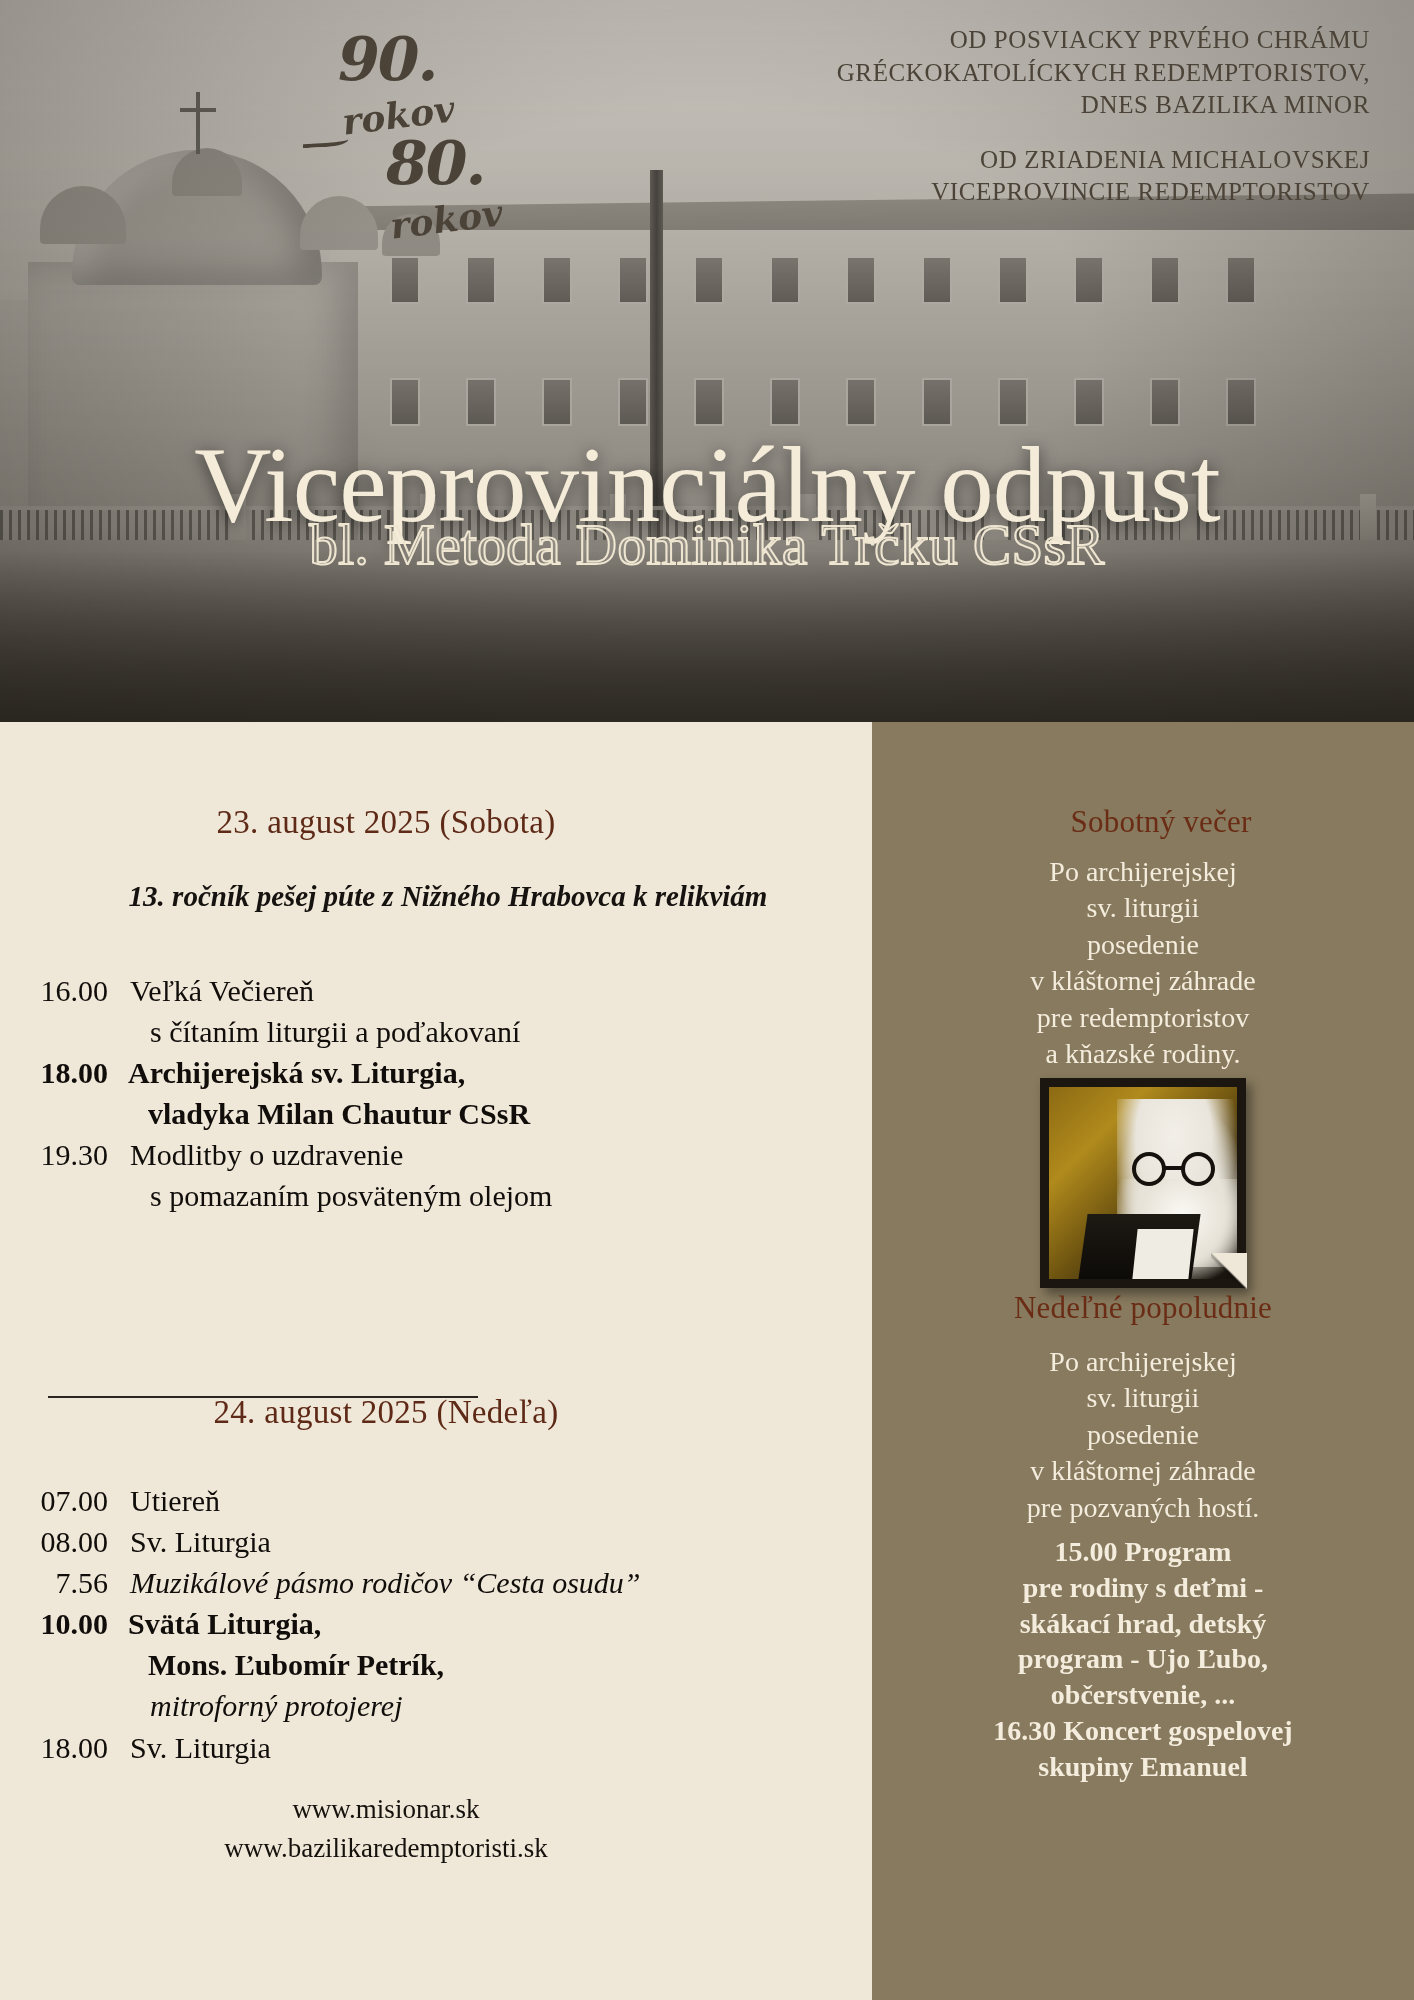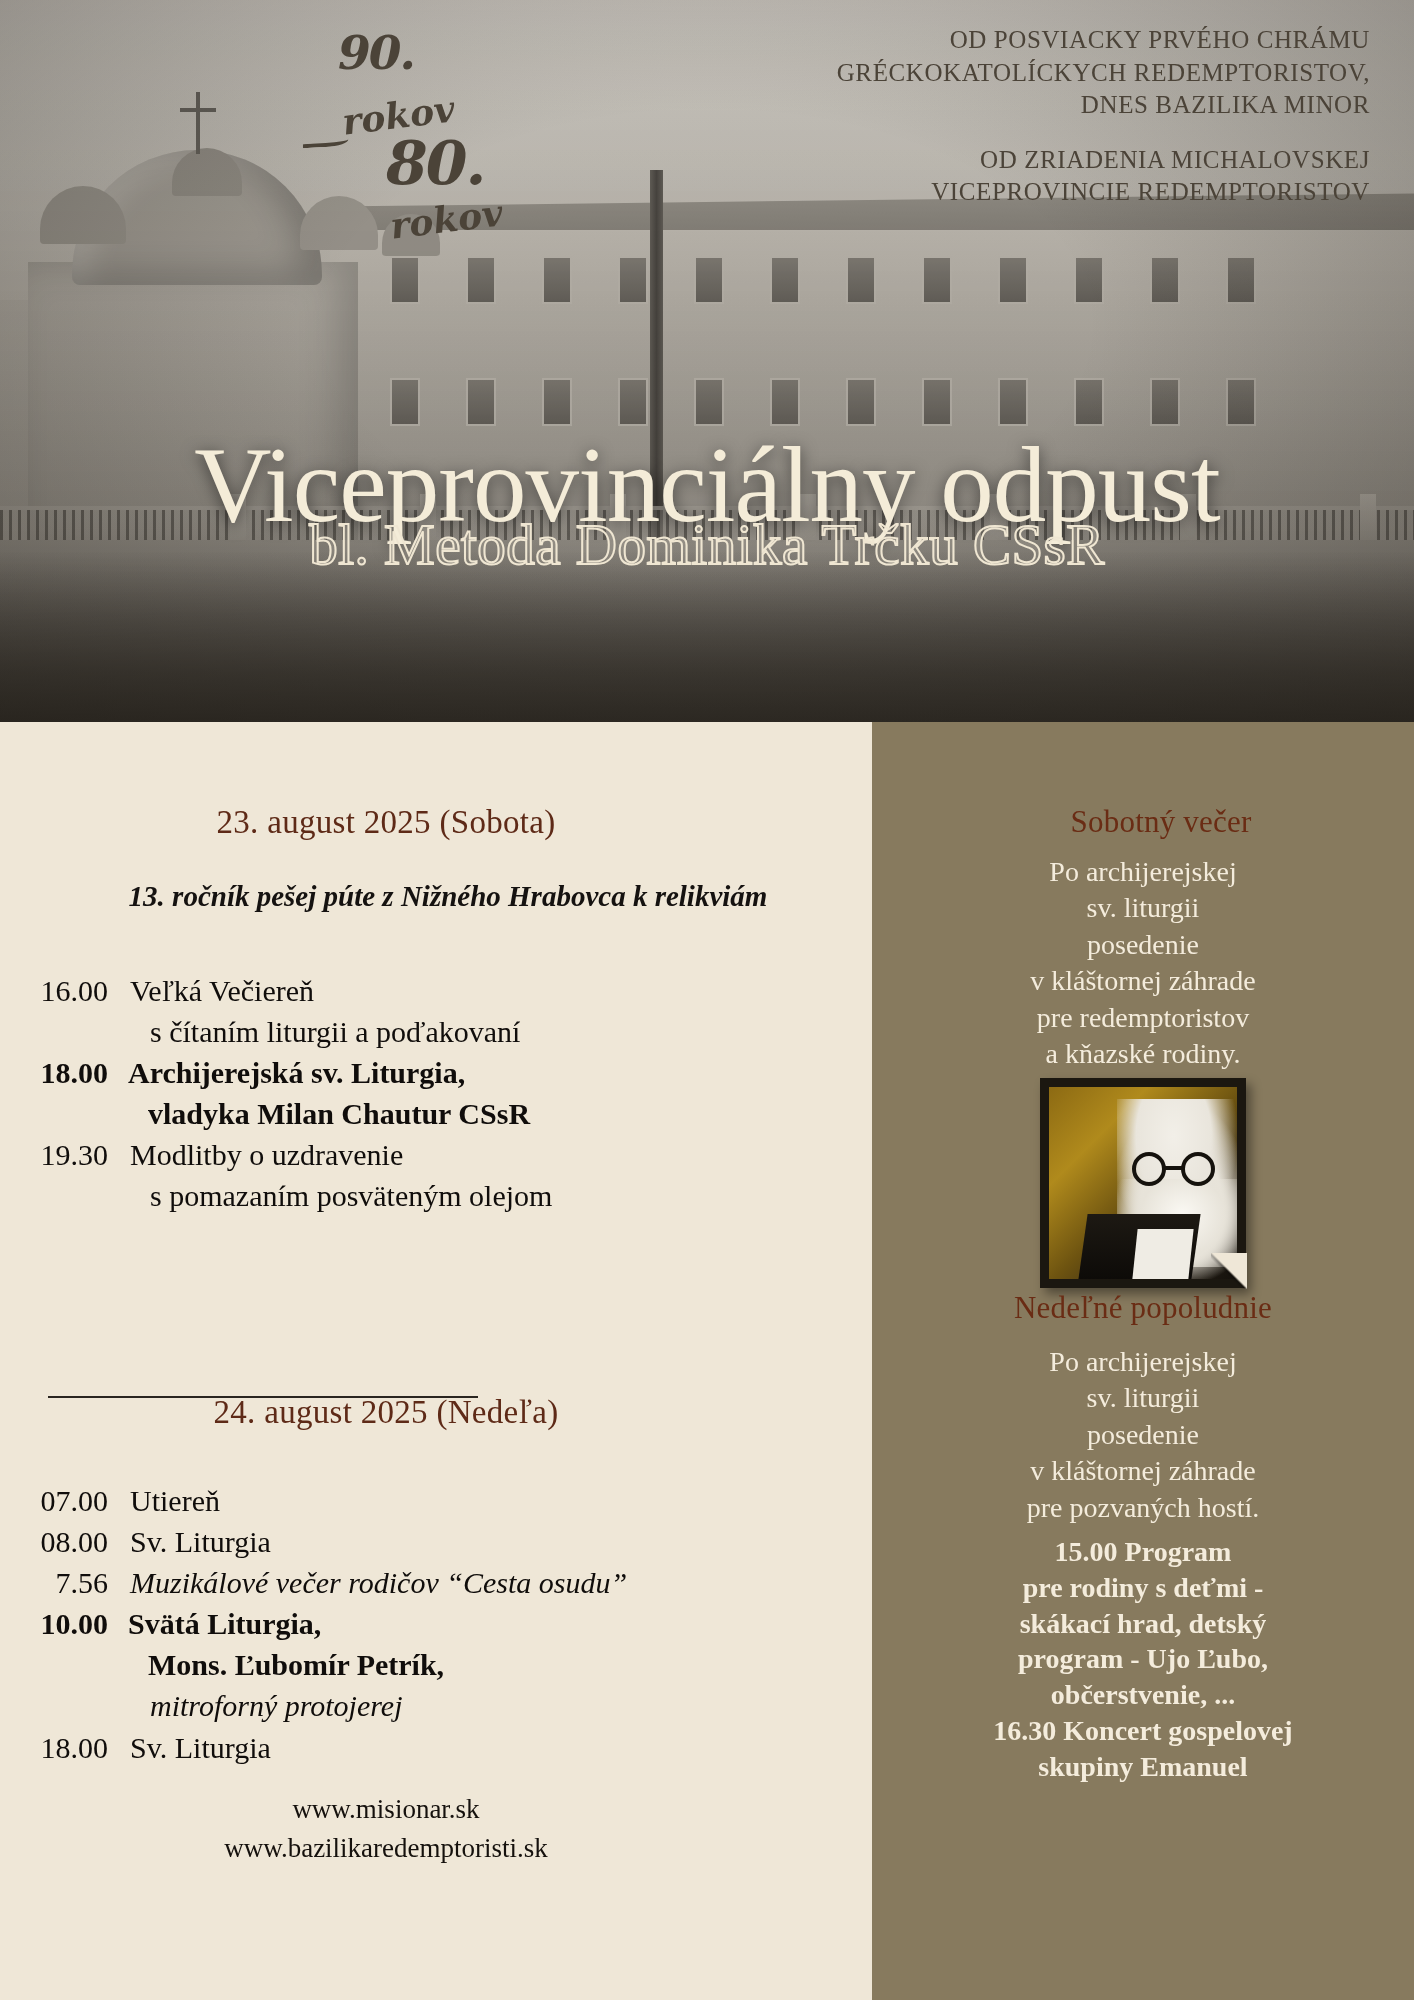--- a/index.html
+++ b/index.html
@@ -106,21 +106,21 @@
 
   
   .anniv { position:absolute; left:430px; top:24px; width:940px; z-index:6; }
   .num-block { position:relative; width:0; }
   .num {
     font-family:"DejaVu Serif", serif;
     font-style:italic; font-weight:700;
     color:#4b4338; line-height:.9;
     letter-spacing:-2px;
   }
-  .num-90 { position:absolute; left:-92px; top:8px; font-size:47px; }
+  .num-90 { position:absolute; left:-92px; top:8px; font-size:60px; }
   .rokov-1 {
     position:absolute; left:-88px; top:70px;
     font-family:"DejaVu Serif", serif; font-style:italic; font-weight:700;
     font-size:36px; color:#4b4338; transform:rotate(-7deg);
   }
   .rokov-1:before{
     content:""; position:absolute; left:-42px; top:30px; width:46px; height:10px;
     border-bottom:4px solid #4b4338; border-radius:0 0 50% 0; transform:rotate(4deg);
   }
   .num-80 { position:absolute; left:-44px; top:112px; font-size:60px; }
@@ -382,21 +382,21 @@
         <div class="srow">
           <span class="t">07.00</span>
           <span class="d">Utiereň</span>
         </div>
         <div class="srow">
           <span class="t">08.00</span>
           <span class="d">Sv. Liturgia</span>
         </div>
         <div class="srow">
           <span class="t">7.56</span>
-          <span class="d ital">Muzikálové večer rodičov “Cesta osudu”</span>
+          <span class="d ital">Muzikálové pásmo rodičov “Cesta osudu”</span>
         </div>
         <div class="srow bold">
           <span class="t">10.00</span>
           <span class="d">Svätá Liturgia,</span>
         </div>
         <div class="srow bold cont">
           <span class="t">—</span>
           <span class="d">Mons. Ľubomír Petrík,</span>
         </div>
         <div class="srow cont">

